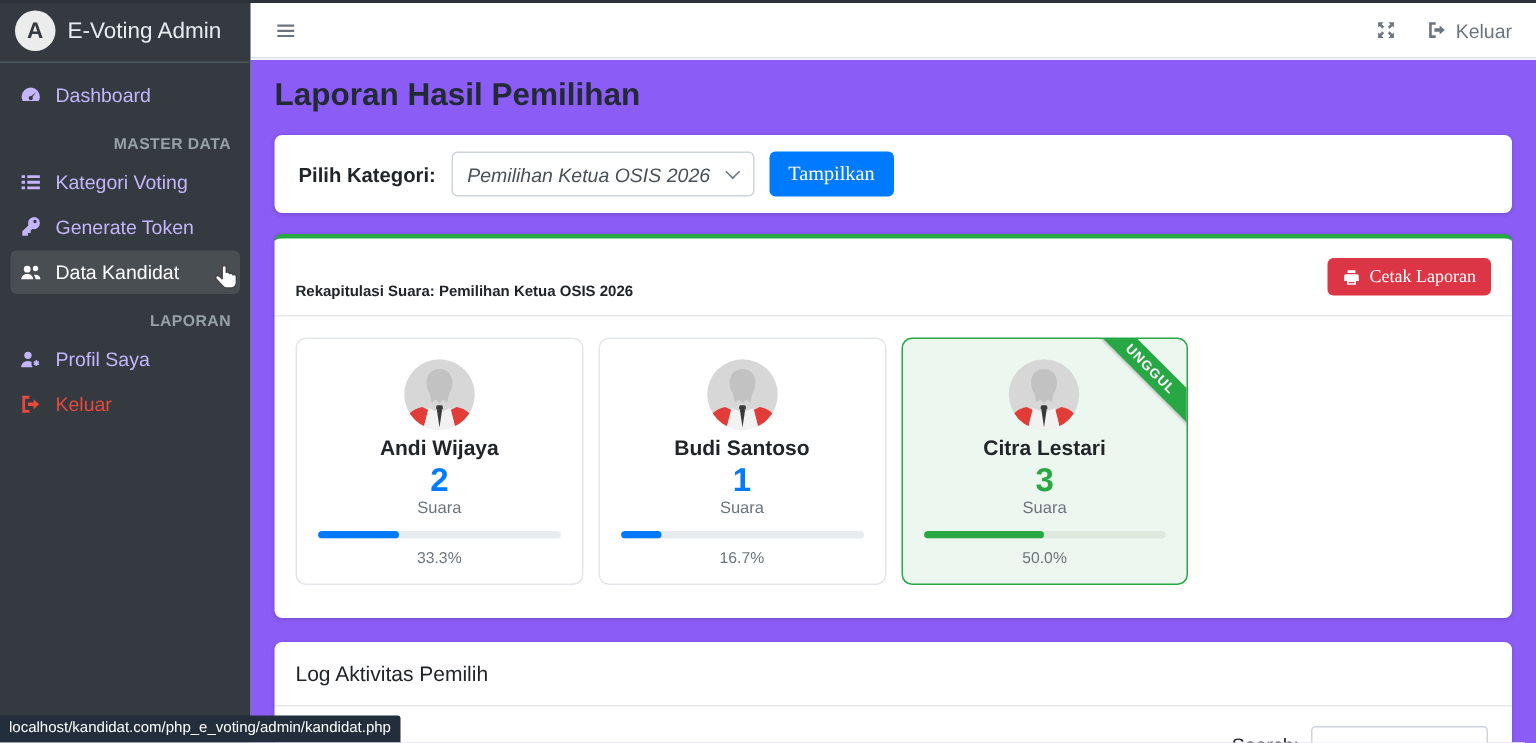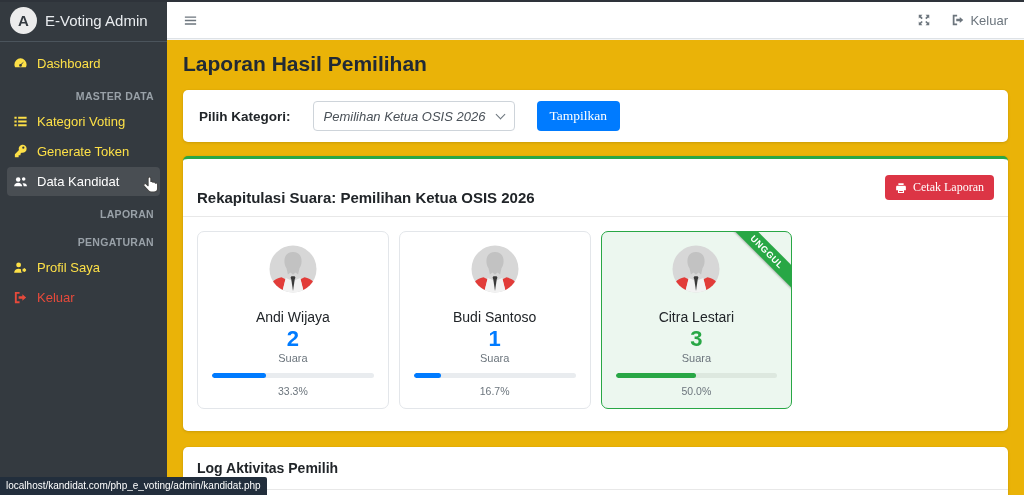--- a/index.html
+++ b/index.html
@@ -14,69 +14,69 @@
   
   .window-edge { position:absolute; top:0; left:0; right:0; height:2px; background:#2e333a; z-index:40; }
 
   
   .sidebar { position:absolute; left:0; top:0; width:167px; height:495px; background:#343a40; z-index:30; }
   .brand { height:42px; display:flex; align-items:center; gap:8px; padding:0 10px; border-bottom:1px solid #4b545c; color:#e9ecef; font-size:15px; font-weight:400; white-space:nowrap; }
   .brand-logo { width:27px; height:27px; min-width:27px; border-radius:50%; background:#ececec; color:#343a40; display:flex; align-items:center; justify-content:center; font-weight:700; font-size:15px; }
   .user-panel { display:flex; align-items:center; gap:9px; padding:11px 10px; border-bottom:1px solid #4b545c; color:#c2c7d0; font-size:13px; }
   .user-avatar { width:27px; height:27px; border-radius:50%; overflow:hidden; background:#e6e0d8; }
   .nav { padding:7px 7px; }
-  .nav-item { display:flex; align-items:center; gap:9px; color:#fde047; font-size:13px; padding:7px 6px; border-radius:4px; margin-bottom:1px; cursor:pointer; white-space:nowrap; }
+  .nav-item { display:flex; align-items:center; gap:9px; color:#c4b5fd; font-size:13px; padding:7px 6px; border-radius:4px; margin-bottom:1px; cursor:pointer; white-space:nowrap; }
   .nav-item svg { width:15px; height:15px; min-width:15px; fill:currentColor; }
   .nav-item.active { background:#494e53; color:#fff; }
   .nav-item.danger { color:#e74a3b; }
   .nav-header { font-size:10.5px; font-weight:600; color:#99a1a8; letter-spacing:.3px; padding:11px 6px 5px;text-align:right; }
 
   
   .topbar { position:absolute; left:167px; top:2px; right:0; height:37px; background:#fff; border-bottom:1px solid #dee2e6; display:flex; align-items:center; padding:0 16px; color:#6c757d; z-index:20; }
   .topbar svg { fill:#6c757d; }
   .topbar-right { margin-left:auto; display:flex; align-items:center; gap:20px; }
   .logout-link { display:flex; align-items:center; gap:5px; font-size:13px; color:#6c757d; cursor:pointer; }
 
   
-  .content { position:absolute; left:167px; top:40px; right:0; bottom:0; background:#eab308; padding:10px 16px; }
+  .content { position:absolute; left:167px; top:40px; right:0; bottom:0; background:#8b5cf6; padding:10px 16px; }
   .page-title { font-size:21px; font-weight:700; color:#212a35; margin:2px 0 14px; }
   .card { background:#fff; border-radius:5px; box-shadow:0 0 1px rgba(0,0,0,.12), 0 1px 3px rgba(0,0,0,.12); }
 
-  .filter-card { display:flex; align-items:center; gap:22px; padding:11px 16px; margin-bottom:14px; }
+  .filter-card { display:flex; align-items:center; gap:10px; padding:11px 16px; margin-bottom:14px; }
   .filter-label { font-size:13.5px; font-weight:700; }
   .select-wrap { position:relative; }
   .category-select { appearance:none; -webkit-appearance:none; border:1px solid #ced4da; border-radius:4px; height:30px; min-width:200px; padding:0 28px 0 10px; font-size:13px; color:#495057; background:#fff; font-family:inherit;font-style:italic; }
   .select-caret { position:absolute; right:11px; top:10px; width:7px; height:7px; border-right:1.7px solid #6c757d; border-bottom:1.7px solid #6c757d; transform:rotate(45deg); pointer-events:none; }
   .btn { border:none; border-radius:4px; cursor:pointer; font-family:Liberation Serif, serif; }
   .btn-primary { background:#007bff; color:#fff; height:30px; padding:0 13px; font-size:13.5px; }
   .btn-danger { background:#dc3545; color:#fff; display:flex; align-items:center; gap:6px; padding:5px 10px; font-size:12px; }
   .btn-danger svg { fill:#fff; }
 
   .recap-card { border-top:3px solid #28a745; margin-bottom:16px; }
   .recap-header { display:flex; align-items:center; justify-content:space-between; padding:10px 14px; border-bottom:1px solid rgba(0,0,0,.09); }
-  .recap-title { font-size:15px; font-weight:700;margin-top:20px; }
+  .recap-title { font-size:10px; font-weight:700;margin-top:20px; }
   .recap-body { padding:14px 14px 22px; display:grid; grid-template-columns:repeat(4,1fr); gap:10px; }
 
   .cand-card { position:relative; border:1px solid #e3e6ea; border-radius:7px; background:#fff; text-align:center; padding:13px 12px 11px; overflow:hidden; }
   .cand-card.leading { border:1.5px solid #28a745; background:#ecf7ef; }
   .cand-avatar { width:48px; height:48px; margin:0 auto; }
-  .cand-name { font-size:14px; font-weight:400; margin-top:16px;text-align:center; }
+  .cand-name { font-size:14px; font-weight:700; margin-top:3px;text-align:center; }
   .cand-votes { font-size:22px; line-height:1.1; font-weight:700; color:#007bff; margin-top:2px; }
   .leading .cand-votes { color:#28a745; }
   .cand-unit { font-size:11px; color:#6c757d; margin:1px 0 9px; }
   .progress { height:5px; background:#e9ecef; border-radius:3px; overflow:hidden; margin:0 2px; }
   .leading .progress { background:#dde8df; }
   .progress-fill { height:100%; background:#007bff; border-radius:3px; }
   .leading .progress-fill { background:#28a745; }
   .cand-pct { font-size:10.5px; color:#6c757d; margin-top:7px; }
   .ribbon-wrap { position:absolute; top:-1px; right:-1px; width:72px; height:72px; overflow:hidden; pointer-events:none; }
   .ribbon { position:absolute; top:13px; right:-27px; width:104px; transform:rotate(45deg); background:#28a745; color:#fff; font-size:9px; font-weight:700; letter-spacing:.6px; text-align:center; padding:3px 0; box-shadow:0 1px 2px rgba(0,0,0,.25); }
 
   .log-card { margin-top:0; }
-  .log-header { padding:13px 14px; border-bottom:1px solid rgba(0,0,0,.09); font-size:14px; font-weight:700; }
+  .log-header { padding:13px 14px; border-bottom:1px solid rgba(0,0,0,.09); font-size:14px; font-weight:400; }
   .log-body { padding:13px 16px 0; }
   .search-row { display:flex; justify-content:flex-end; align-items:center; gap:8px; font-size:13px; }
   .search-input { border:1px solid #ced4da; border-radius:3px; height:24px; width:118px; padding:0 6px; font-size:12px; font-family:inherit; }
 
   
   .status-bubble { position:absolute; left:0; bottom:0; background:#222e3c; color:#fff; font-size:10px; padding:3px 6px 4px; z-index:60; border-top-right-radius:2px; white-space:nowrap; }
   .cursor-pointer-overlay { position:absolute; left:142px; top:175px; z-index:70; pointer-events:none; }
 </style>
 </head>
 <body>
@@ -120,21 +120,20 @@
           <path d="M1.2 13c.2-2.4 2-3.8 4.3-3.8s4.1 1.4 4.3 3.8H1.2z"></path>
           <circle cx="11.4" cy="5.3" r="1.9"></circle>
           <path d="M10.9 13h4c-.1-2-1.5-3.2-3.4-3.2-.5 0-.9.1-1.3.2.7.8 1.1 1.8 1.2 3h-.5z"></path>
         </svg>
       <span>Data Kandidat</span>
     </div>
 
     <div class="nav-header">LAPORAN</div>
 
 
-    <div class="nav-header">PENGATURAN</div>
 
     <div class="nav-item">
       <svg viewBox="0 0 16 16">
           <circle cx="6" cy="5.2" r="2.6"></circle>
           <path d="M1.2 13.6c.2-2.8 2.2-4.3 4.8-4.3 1 0 1.9.2 2.6.6a4.3 4.3 0 0 0 .8 3.7H1.2z"></path>
           <circle cx="12" cy="11.3" r="1"></circle>
           <path d="M11.5 8.6h1l.2 1 .9-.4.5.9-.8.6.8.6-.5.9-.9-.4-.2 1h-1l-.2-1-.9.4-.5-.9.8-.6-.8-.6.5-.9.9.4z"></path>
         </svg>
       <span>Profil Saya</span>
     </div>

